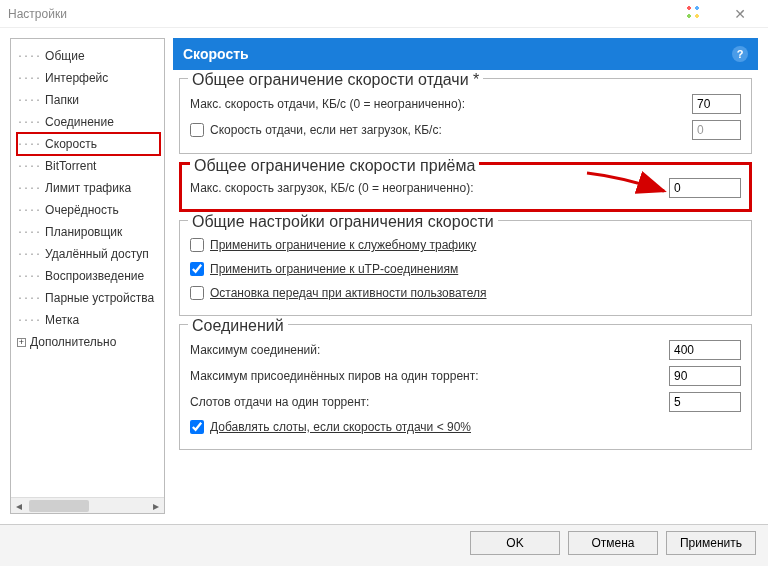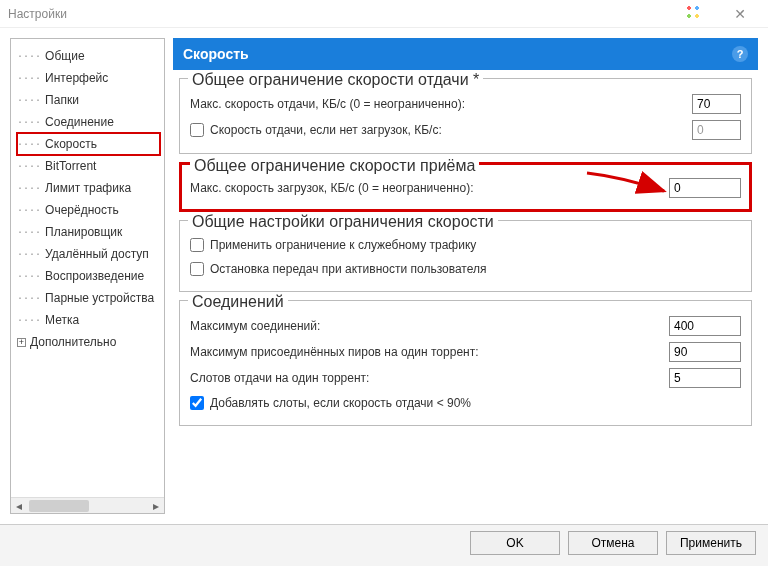--- a/index.html
+++ b/index.html
@@ -148,20 +148,21 @@
     font-size: 12px;
     font-family: inherit;
   }
   .row input[type="text"].wide { width: 72px; }
   .row input[type="text"]:disabled { color: #999; background: #fff; }
   .cbrow {
     display: flex;
     align-items: center;
     margin: 4px 0;
     min-height: 20px;
+    text-decoration: underline;
   }
   .cbrow input[type="checkbox"] {
     margin: 0 6px 0 0;
     width: 14px; height: 14px;
   }
   .cbrow .cblabel { flex: 1; }
   .arrow-annot {
     position: absolute;
     pointer-events: none;
   }
@@ -299,20 +300,24 @@
         </svg>
       </div>
 
       <div class="group">
         <span class="group-title">Общие настройки ограничения скорости</span>
         <div class="cbrow">
           <input type="checkbox" id="cb-g1" style="">
           <span class="cblabel">Применить ограничение к служебному трафику</span>
         </div>
         <div class="cbrow">
+          <input type="checkbox" id="cb-g2" checked="" style="">
+          <span class="cblabel">Применить ограничение к uTP-соединениям</span>
+        </div>
+        <div class="cbrow">
           <input type="checkbox" id="cb-g3" style="">
           <span class="cblabel">Остановка передач при активности пользователя</span>
         </div>
       </div>
 
       <div class="group">
         <span class="group-title">Соединений</span>
         <div class="row">
           <span class="label">Максимум соединений:</span>
           <input type="text" class="wide" value="400" style="">

